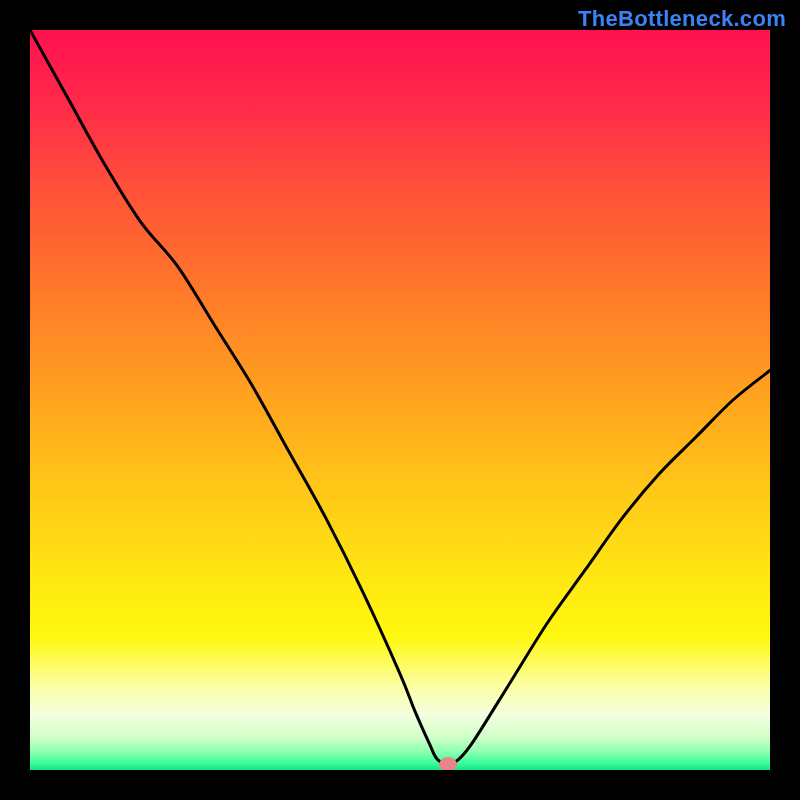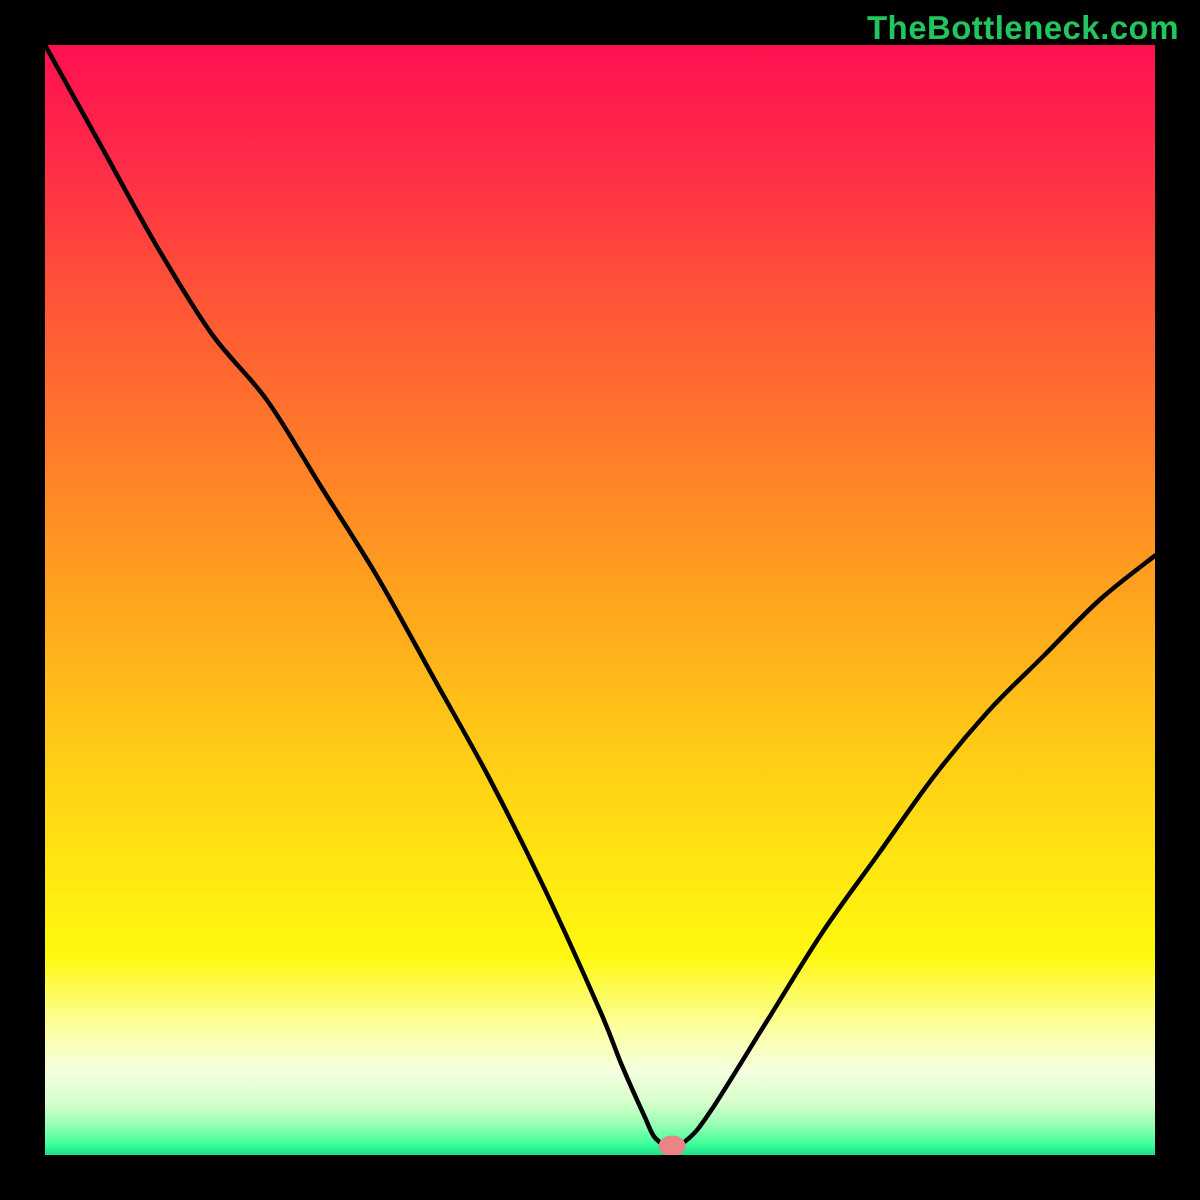--- a/index.html
+++ b/index.html
@@ -24,21 +24,21 @@
     width: 740px;
     height: 740px;
   }
   .plot-area svg {
     display: block;
   }
   .watermark {
     position: absolute;
     top: 6px;
     right: 14px;
-    color: #22c55e;
+    color: #3b82f6;
     font-size: 22px;
     font-weight: 600;
     letter-spacing: 0.3px;
     user-select: none;
   }
 </style>
 </head>
 <body>
 
 <div class="frame">

